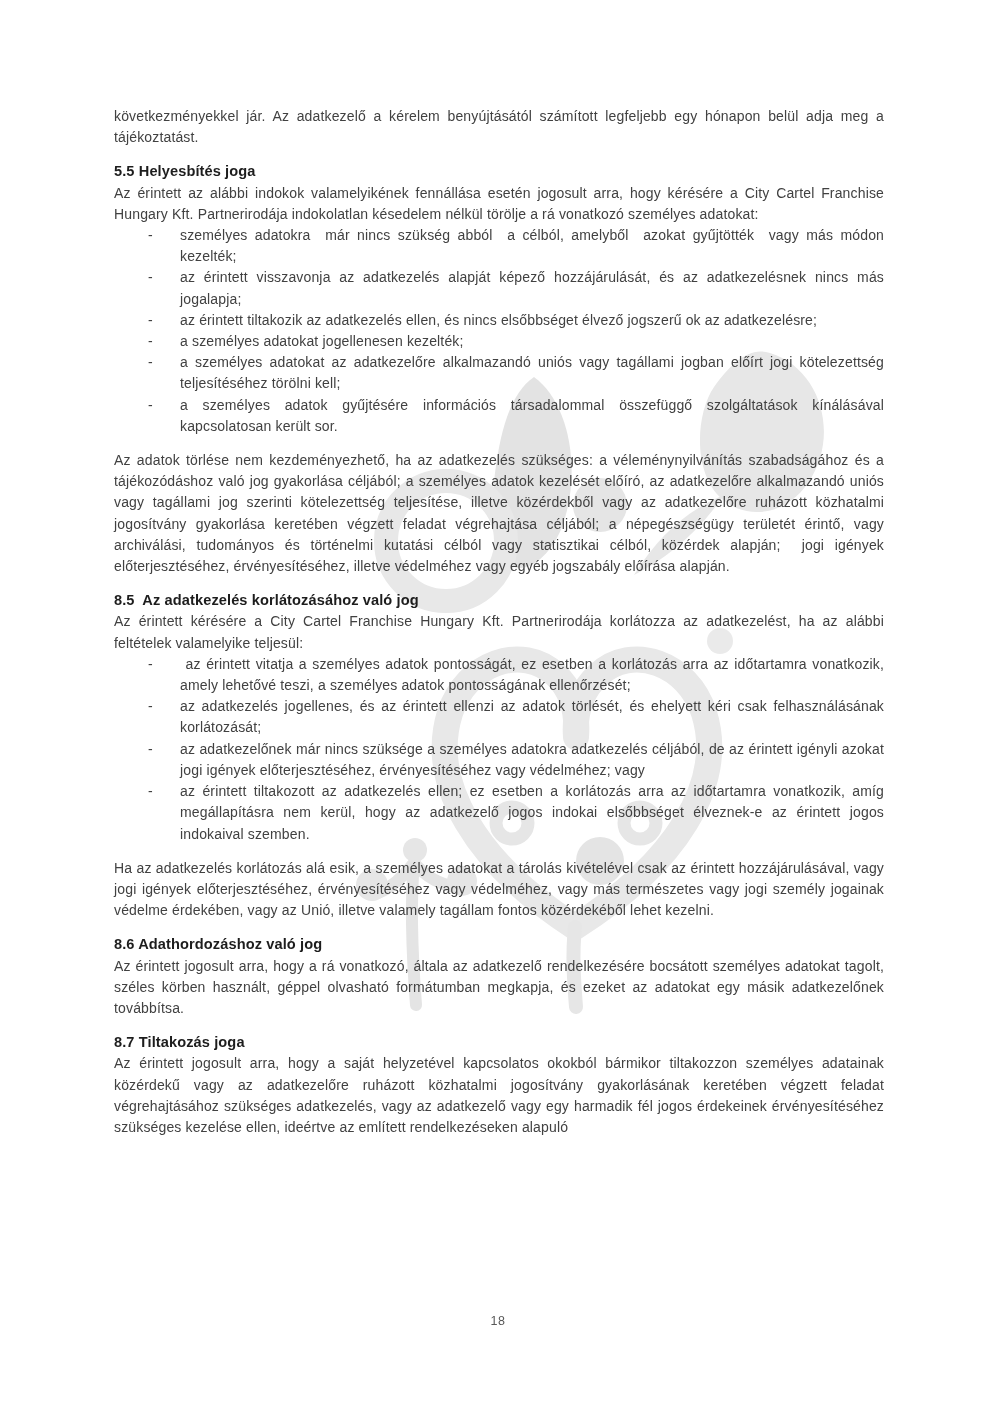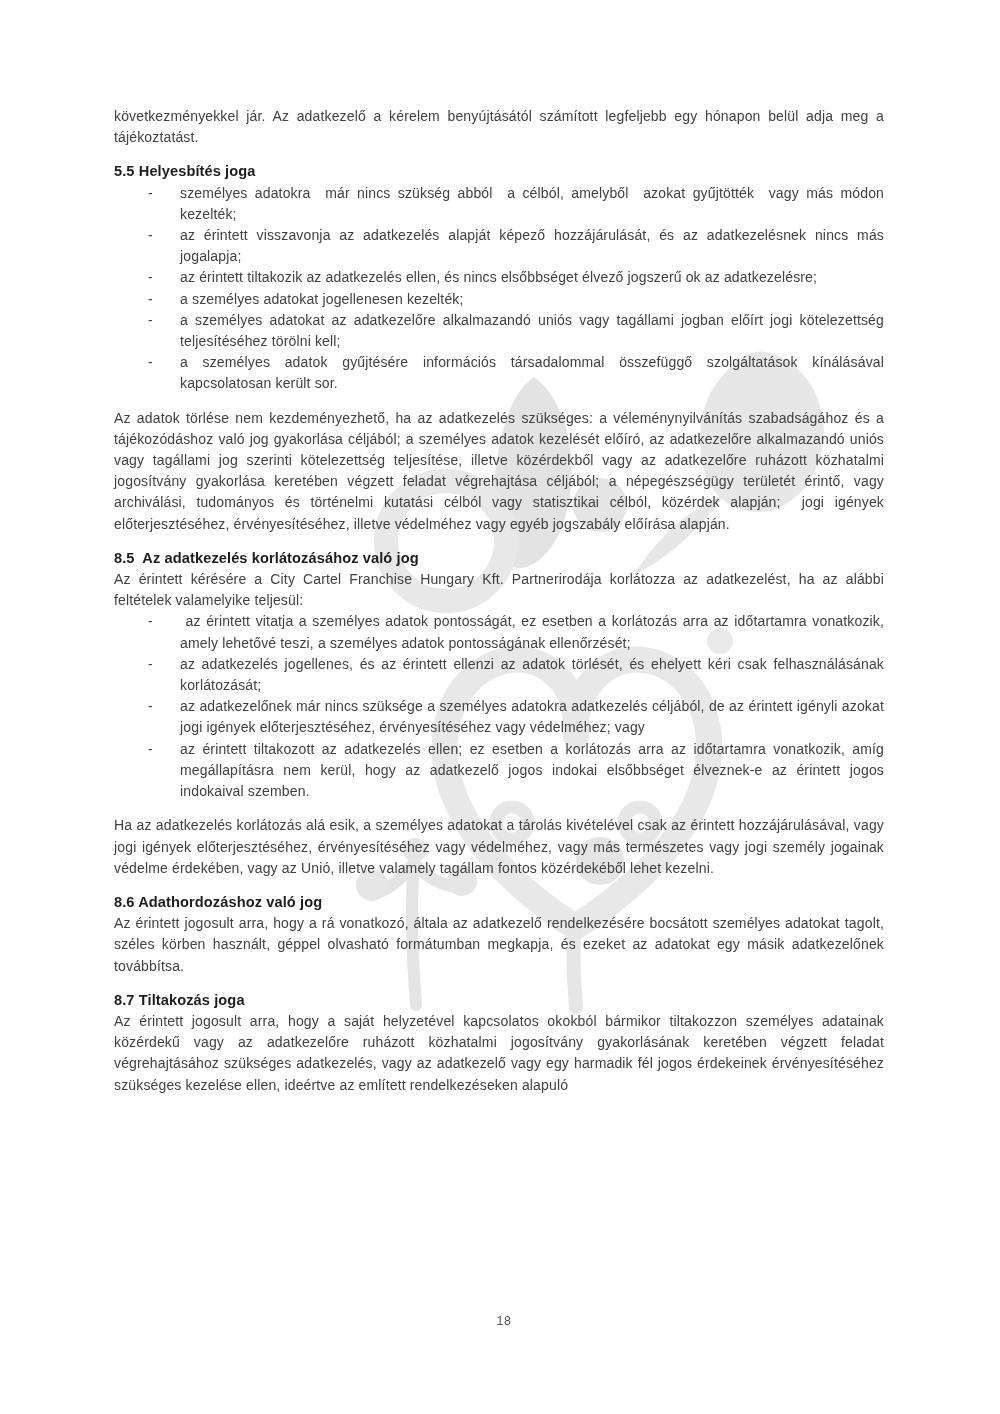--- a/index.html
+++ b/index.html
@@ -3,21 +3,20 @@
 <meta charset="utf-8">
 <style>
   html, body { margin: 0; padding: 0; background: #ffffff; }
   .page {
     position: relative;
     width: 968px;
     height: 1414px;
     background: #ffffff;
     overflow: hidden;
     font-family: "Liberation Sans", sans-serif;
-    padding-left: 12px;
   }
   .watermark {
     position: absolute;
     left: 300px;
     top: 345px;
     width: 560px;
     height: 680px;
     z-index: 0;
     pointer-events: none;
   }
@@ -97,20 +96,21 @@
       <circle cx="115" cy="505" r="12" fill="#e6e6e6"></circle>
     </g>
   </svg>
 
   <div class="content">
 
     <p>következményekkel jár. Az adatkezelő a kérelem benyújtásától számított legfeljebb egy hónapon belül adja meg a tájékoztatást.</p>
 
     <h2>5.5 Helyesbítés joga</h2>
 
+    <p>Az érintett az alábbi indokok valamelyikének fennállása esetén jogosult arra, hogy kérésére a City Cartel Franchise Hungary Kft. Partnerirodája indokolatlan késedelem nélkül törölje a rá vonatkozó személyes adatokat:</p>
     <ul class="dash-list">
       <li>
         <span class="dash">-</span>
         <span class="li-text">személyes adatokra&nbsp; már nincs szükség abból&nbsp; a célból, amelyből&nbsp; azokat gyűjtötték&nbsp; vagy más módon kezelték;</span>
       </li>
       <li>
         <span class="dash">-</span>
         <span class="li-text">az érintett visszavonja az adatkezelés alapját képező hozzájárulását, és az adatkezelésnek nincs más jogalapja;</span>
       </li>
       <li>

